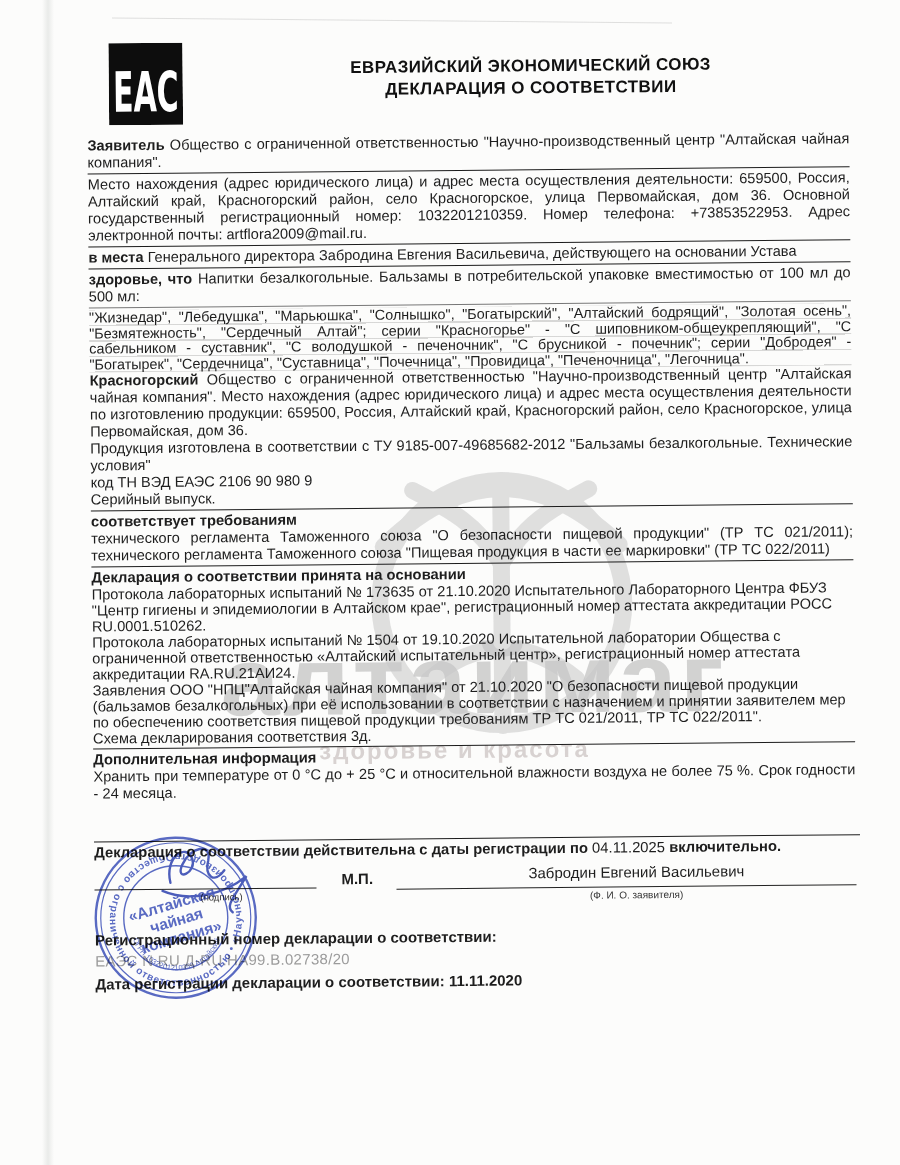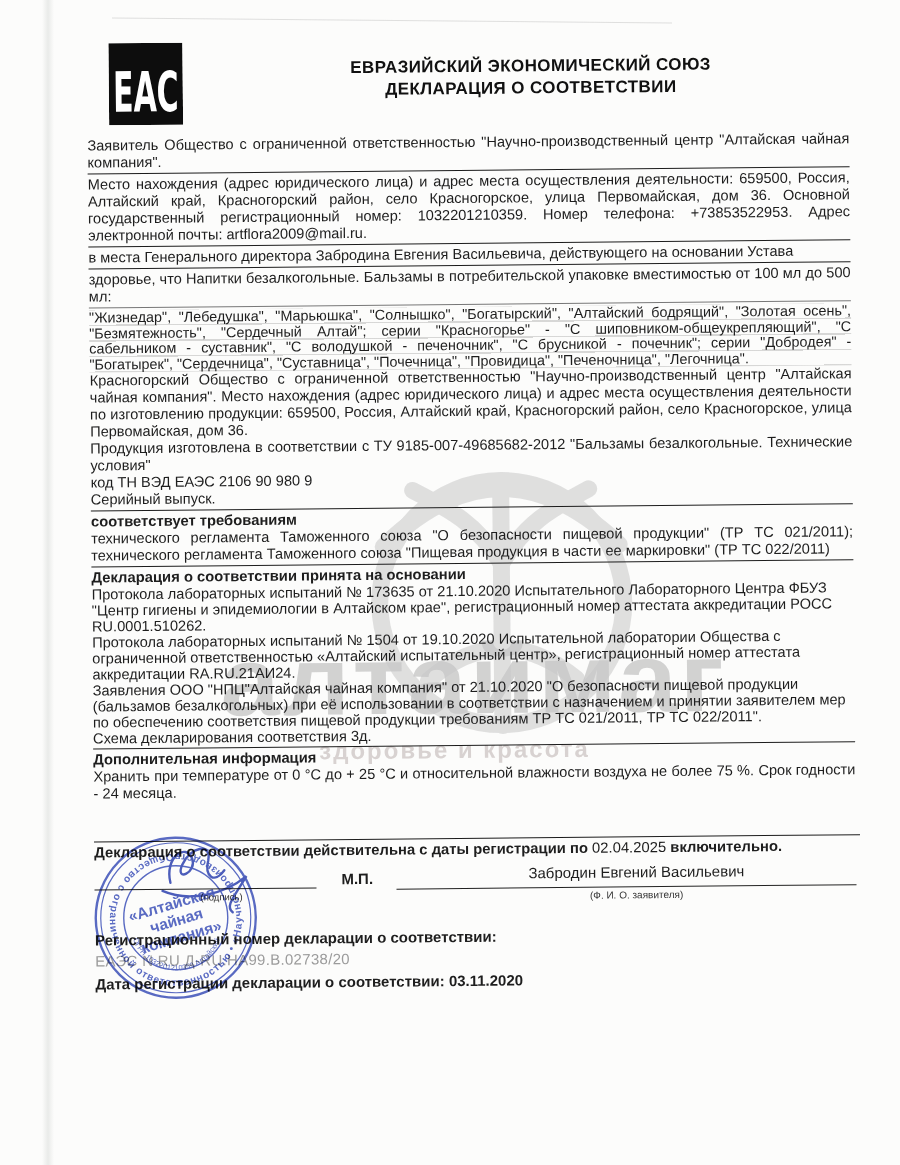--- a/index.html
+++ b/index.html
@@ -26,21 +26,21 @@
   .wm-sub{position:absolute;left:316px;top:736px;z-index:0;
     font-size:24px;font-weight:700;letter-spacing:2px;color:#d4cecc;opacity:.9;}
   
   .flow{position:absolute;left:90px;top:40px;width:762px;z-index:1;}
   .hdr{display:flex;align-items:flex-start;margin-bottom:12px;}
   .eac{width:74px;height:82px;margin-left:22px;flex:0 0 auto;}
   .titles{flex:1;text-align:center;padding-top:16px;padding-left:30px;}
   .t-line{font-size:17px;font-weight:700;letter-spacing:.4px;line-height:22px;color:#111;}
   
   .p{font-size:14.6px;line-height:17px;text-align:justify;}
-  .p b{font-weight:400;}
+  .p b{font-weight:700;}
   .rule{border:0;border-top:1.6px solid #1c1c1c;margin:2px 0 2px 0;height:0;}
   .products{line-height:15.6px;font-size:14.4px;
     background-image:repeating-linear-gradient(to bottom,transparent 0,transparent 14.2px,rgba(130,130,130,.30) 14.2px,rgba(130,130,130,.30) 15.6px);}
   .basis .p{line-height:16px;text-align:left;}
   .sect-head{font-size:14.8px;font-weight:700;line-height:17px;text-align:left;}
   
   .validity{position:absolute;left:90px;top:841px;width:766px;font-size:14.8px;z-index:1;}
   .validity b{font-weight:700;}
   .sig-line-left{position:absolute;left:90px;top:886px;width:222px;border-top:1.6px solid #222;z-index:1;}
   .podpis{position:absolute;left:152px;top:889px;width:130px;text-align:center;font-size:9.5px;color:#333;z-index:1;}
@@ -121,32 +121,32 @@
       <div class="p">Схема декларирования соответствия 3д.</div>
     </div>
     <div class="rule"></div>
 
     <div class="sect-head">Дополнительная информация</div>
     <div class="p">Хранить при температуре от 0 °С до + 25 °С и относительной влажности воздуха не более 75 %.  Срок годности - 24 месяца.</div>
   </div>
 
   <div class="rule" style="position:absolute;left:90px;top:836px;width:766px;z-index:1;"></div>
 
-  <div class="validity"><b>Декларация о соответствии действительна с даты регистрации по</b> <span>02.04.2025</span> <b>включительно.</b></div>
+  <div class="validity"><b>Декларация о соответствии действительна с даты регистрации по</b> <span>04.11.2025</span> <b>включительно.</b></div>
 
   <div class="sig-line-left"></div>
   <div class="podpis">(подпись)</div>
   <div class="mp">М.П.</div>
   <div class="fio-name">Забродин Евгений Васильевич</div>
   <div class="sig-line-right"></div>
   <div class="fio-label">(Ф. И. О. заявителя)</div>
 
   <div class="reg-label">Регистрационный номер декларации о соответствии:</div>
   <div class="reg-number">ЕАЭС N RU Д-RU.НА99.В.02738/20</div>
-  <div class="reg-date"><span>Дата регистрации декларации о соответствии:</span> <span>03.11.2020</span></div>
+  <div class="reg-date"><span>Дата регистрации декларации о соответствии:</span> <span>11.11.2020</span></div>
 
   <svg class="stamp" width="300" height="200" viewBox="0 0 300 200">
     <defs>
       <path id="ringPath" d="M 101,33 A 66,66 0 1 0 101.01,33"></path>
       <path id="innerArc" d="M 58,118 A 46,46 0 0 0 146,116"></path>
     </defs>
     <g stroke="#3c50b8" fill="none">
       <circle cx="101" cy="97" r="80" stroke-width="2.4"></circle>
       <circle cx="101" cy="97" r="75" stroke-width="1.2"></circle>
       <circle cx="101" cy="97" r="52" stroke-width="1.4"></circle>

